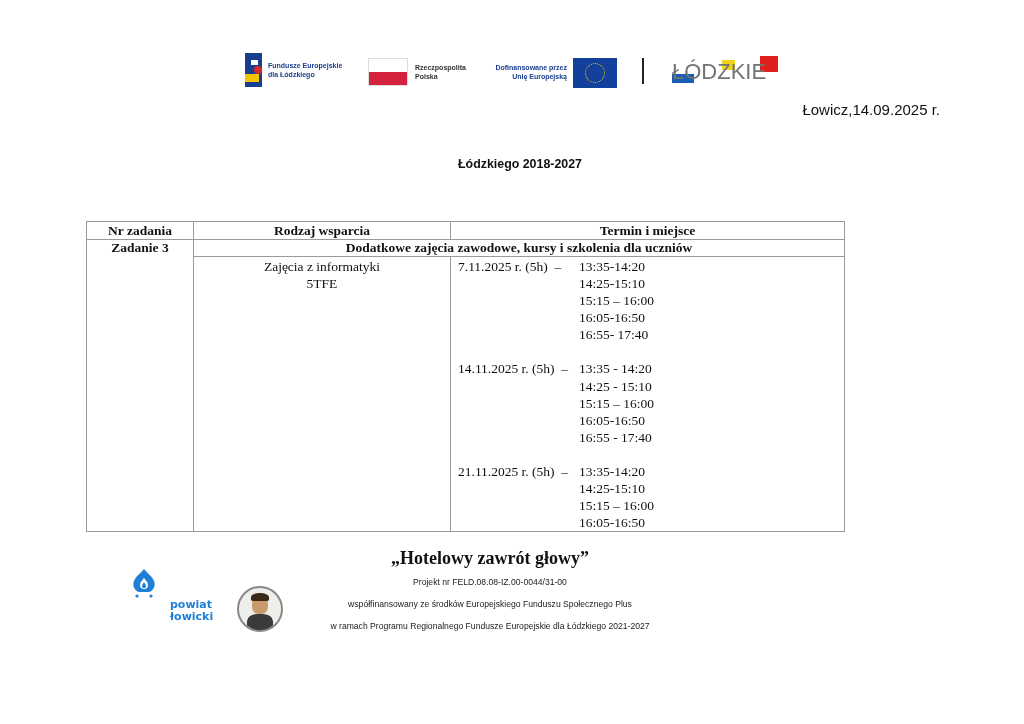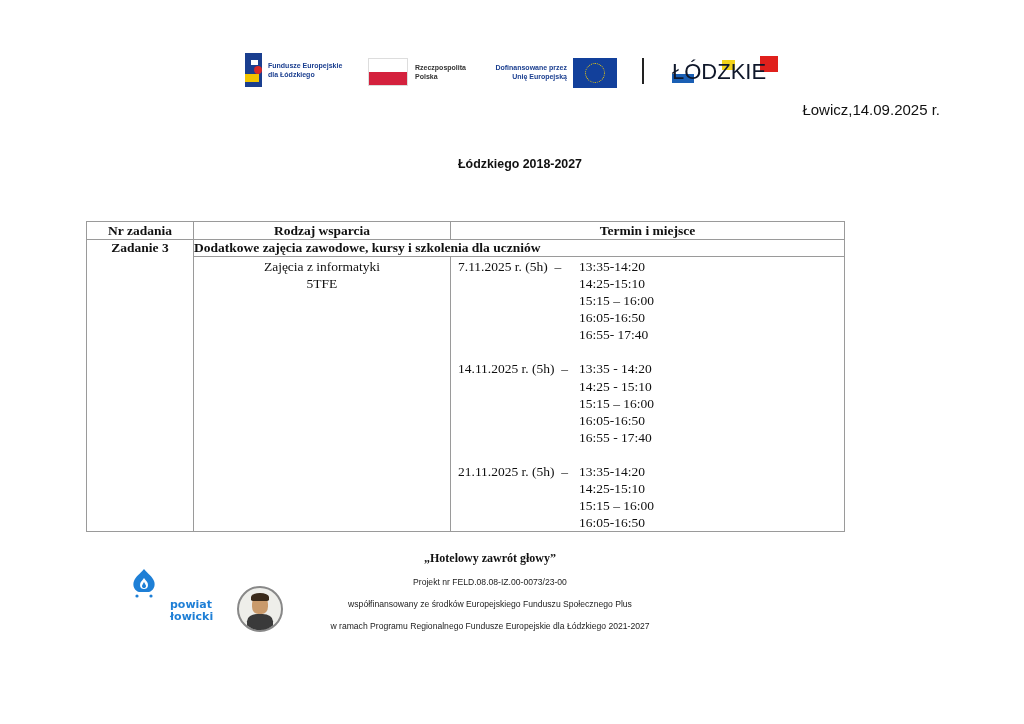--- a/index.html
+++ b/index.html
@@ -25,21 +25,21 @@
   .eu-text { position: absolute; left: 0; top: 8px; width: 82px; text-align: right; font-family: "Liberation Sans", sans-serif; font-size: 7px; line-height: 9px; color: #1a3e8f; font-weight: bold; }
   .eu-flag { position: absolute; left: 88px; top: 3px; width: 44px; height: 30px; background: #12409b; }
   .eu-flag .stars { position: absolute; left: 12px; top: 5px; width: 20px; height: 20px; border: 1px dotted #ffd400; border-radius: 50%; box-sizing: border-box; }
 
   .sep-line { left: 402px; top: 8px; width: 2px; height: 26px; background: #222; }
 
   .lodz-logo { left: 430px; top: 4px; width: 115px; height: 34px; }
   .lodz-logo .blue { position: absolute; left: 2px; top: 20px; width: 22px; height: 9px; background: #1a5fb4; }
   .lodz-logo .yellow { position: absolute; left: 52px; top: 6px; width: 13px; height: 10px; background: #f2d21a; }
   .lodz-logo .red { position: absolute; left: 90px; top: 2px; width: 18px; height: 16px; background: #e0201c; }
-  .lodz-logo .word { position: absolute; left: 2px; top: 6px; font-family: "Liberation Sans", sans-serif; font-size: 22px; letter-spacing: 0px; color: #0f172a; line-height: 24px; }
+  .lodz-logo .word { position: absolute; left: 2px; top: 6px; font-family: "Liberation Sans", sans-serif; font-size: 22px; letter-spacing: 0px; color: #737373; line-height: 24px; }
 
   
   .date-line { left: 800px; top: 101px; width: 140px; text-align: right; font-family: "Liberation Sans", sans-serif; font-size: 15px; }
 
   
   .title { left: 90px; top: 154px; width: 860px; text-align: center; font-family: "Liberation Sans", sans-serif; font-weight: bold; font-size: 12.4px; line-height: 20px; }
 
   
   .tbl { left: 86px; top: 221px; width: 759px; border-collapse: collapse; font-family: "Liberation Serif", serif; font-size: 13.5px; }
   .tbl td { border: 1.5px solid #9a9a9a; padding: 0; vertical-align: top; }
@@ -57,21 +57,21 @@
   .powiat-logo { left: 128px; top: 566px; width: 90px; height: 42px; }
   .flame { position: absolute; left: 2px; top: 2px; width: 28px; height: 30px; }
   .powiat-text { position: absolute; left: 42px; top: 5px; font-family: "DejaVu Sans", sans-serif; font-weight: bold; font-size: 11px; line-height: 12px; color: #1e7fd6; margin-top: 28px; }
 
   .seal { left: 237px; top: 586px; width: 46px; height: 46px; border-radius: 50%; border: 2px solid #888; box-sizing: border-box; background: #eeeeea; overflow: hidden; }
   .seal .face { position: absolute; left: 13px; top: 8px; width: 16px; height: 18px; background: #c99a6b; border-radius: 45% 45% 40% 40%; }
   .seal .hair { position: absolute; left: 12px; top: 5px; width: 18px; height: 8px; background: #3a2a1a; border-radius: 50% 50% 20% 20%; }
   .seal .body { position: absolute; left: 8px; top: 26px; width: 26px; height: 18px; background: #3a3a3a; border-radius: 40% 40% 0 0; }
 
   .footer-text { left: 290px; top: 548px; width: 400px; text-align: center; }
-  .footer-title { font-family: "Liberation Serif", serif; font-weight: bold; font-size: 12px; line-height: 20px; }
+  .footer-title { font-family: "Liberation Serif", serif; font-weight: bold; font-size: 18px; line-height: 20px; }
   .footer-line { font-family: "Liberation Sans", sans-serif; font-size: 8.6px; line-height: 11px; margin-top: 11px; color: #222; }
   .footer-line.first { margin-top: 9px; }
 </style>
 </head>
 <body>
 
 <div class="abs logo-bar">
   <div class="abs fe-logo">
     <div class="fe-mark">
       <div class="w"></div>
@@ -119,21 +119,21 @@
 
 <table class="abs tbl">
   <tbody>
       <tr class="hdr">
     <td class="c1">Nr zadania</td>
     <td class="c2">Rodzaj wsparcia</td>
     <td>Termin i miejsce</td>
   </tr>
   <tr class="task">
     <td rowspan="2" class="c1" style="text-align:center;font-weight:bold;">Zadanie 3</td>
-    <td colspan="2" style="text-align:left;margin-top:16px;">Dodatkowe zajęcia zawodowe, kursy i szkolenia dla uczniów</td>
+    <td colspan="2" style="text-align:center;margin-top:16px;">Dodatkowe zajęcia zawodowe, kursy i szkolenia dla uczniów</td>
   </tr>
   <tr>
     <td class="c2 type-cell">
       <div>Zajęcia z  informatyki</div>
       <div>5TFE</div>
     </td>
     <td class="sched-cell">
 
       <div class="sched-row">
         <span class="sched-date">7.11.2025 r. (5h)  –</span>
@@ -215,16 +215,16 @@
 </div>
 
 <div class="abs seal">
   <div class="body"></div>
     <div class="face"></div>
     <div class="hair"></div>
 </div>
 
 <div class="abs footer-text">
   <div class="footer-title">„Hotelowy zawrót głowy”</div>
-  <div class="footer-line first">Projekt nr FELD.08.08-IZ.00-0073/23-00</div>
+  <div class="footer-line first">Projekt nr FELD.08.08-IZ.00-0044/31-00</div>
   <div class="footer-line">współfinansowany ze środków Europejskiego Funduszu Społecznego Plus</div>
   <div class="footer-line">w ramach Programu Regionalnego Fundusze Europejskie dla Łódzkiego 2021-2027</div>
 </div>
 
 </body></html>

